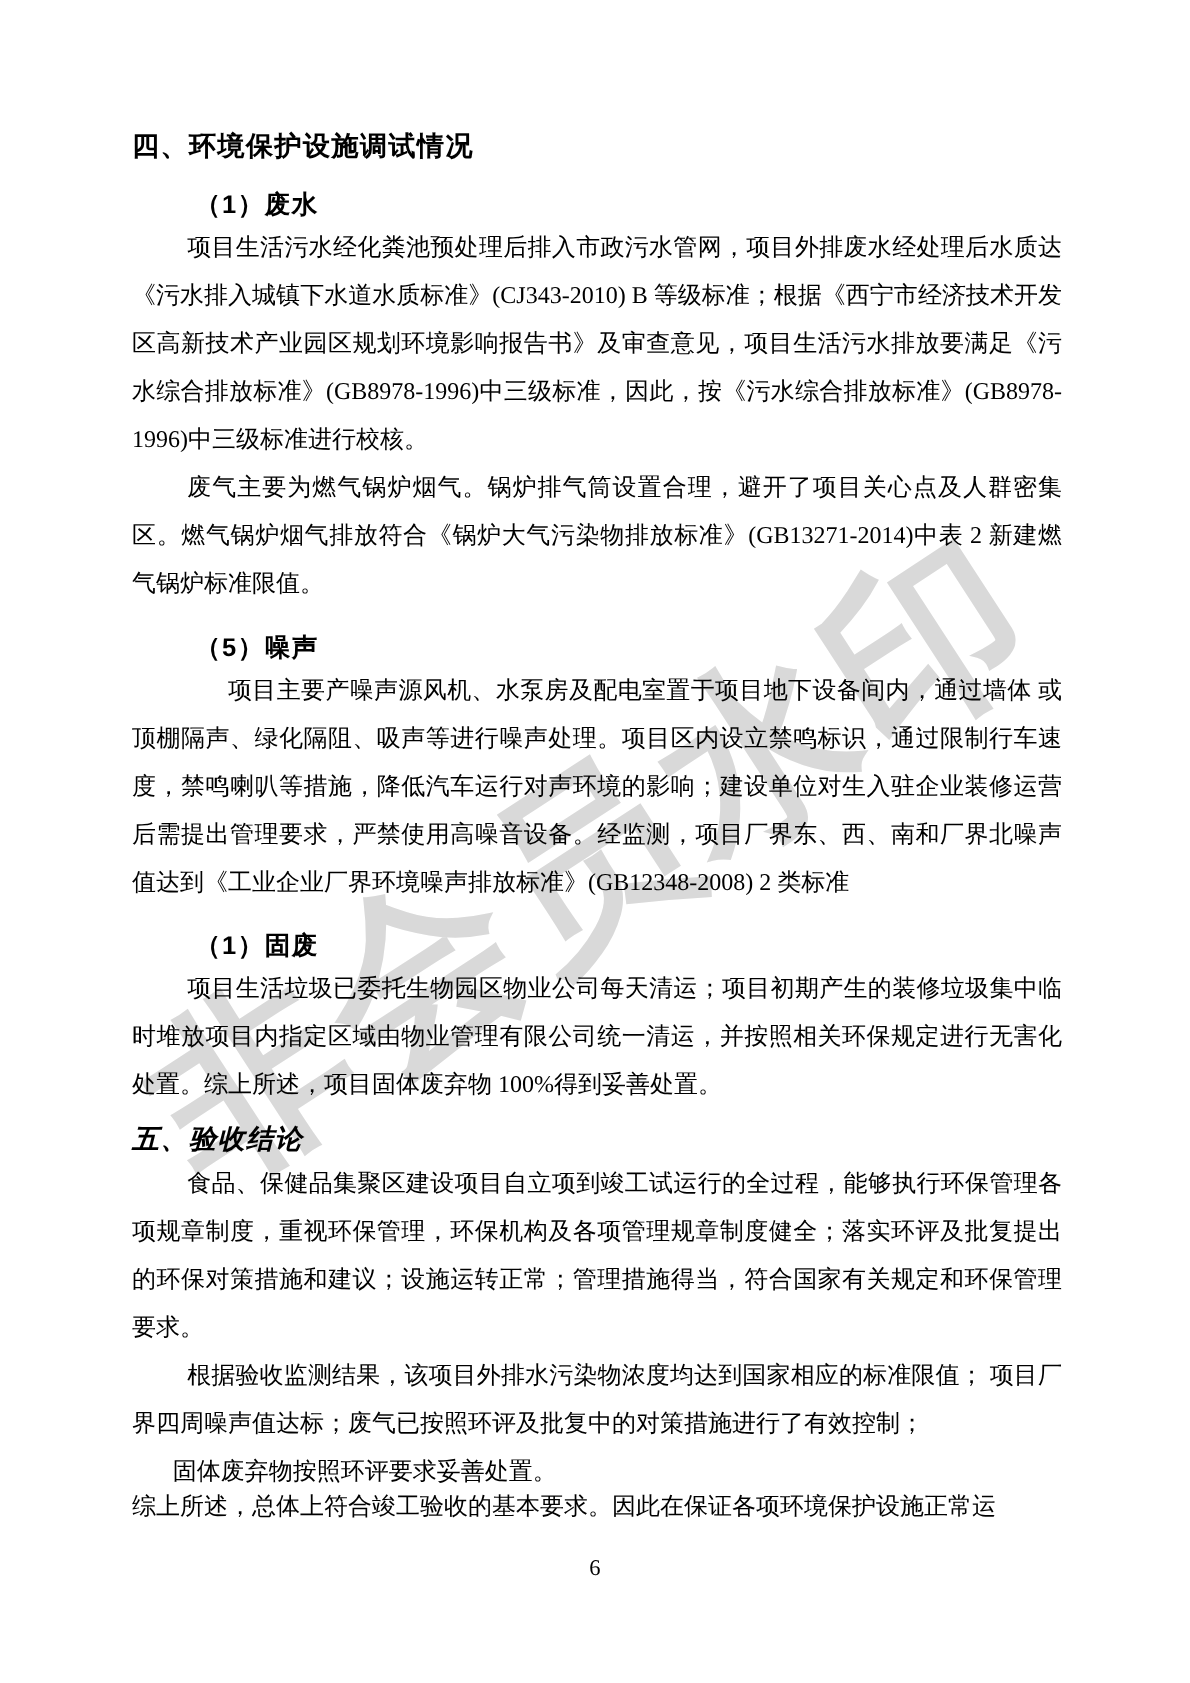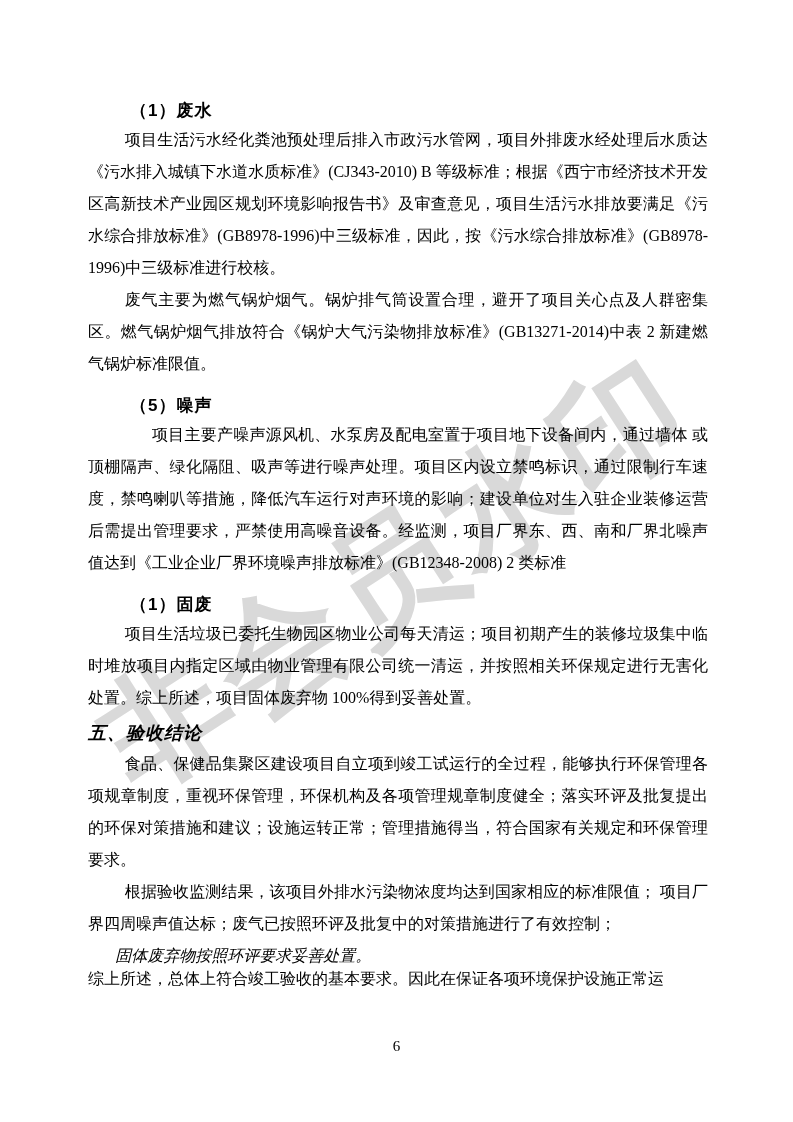--- a/index.html
+++ b/index.html
@@ -56,21 +56,21 @@
   .body {
     font-size: 16px;
     line-height: 32px;
     margin: 0;
     text-align: justify;
     text-indent: 2.3em;
     text-justify: inter-ideograph;
   }
   .body.after-sec { margin-top: 2px; font-family: Liberation Serif, serif; }
   .deep-indent { text-indent: 4em; }
-  .tight1 { line-height: 24px; text-indent: 1.7em; margin-top: 4px; font-style: italic; }
+  .tight1 { line-height: 24px; text-indent: 1.7em; margin-top: 4px; }
   .tight2 { line-height: 22px; text-indent: 0; }
   .page-number {
     position: absolute;
     left: 0;
     top: 1038px;
     width: 100%;
     text-align: center;
     font-size: 15px;
     font-family: "Liberation Serif", serif;
     z-index: 1;
@@ -78,20 +78,21 @@
 </style>
 </head>
 <body>
 
 <div class="page">
 
   <div class="watermark">非会员水印</div>
 
   <div class="content">
 
+    <h2 class="sec">四、环境保护设施调试情况</h2>
 
     <h3 class="sub first">（1）废水</h3>
     <p class="body">项目生活污水经化粪池预处理后排入市政污水管网，项目外排废水经处理后水质达《污水排入城镇下水道水质标准》(CJ343-2010) B 等级标准；根据《西宁市经济技术开发区高新技术产业园区规划环境影响报告书》及审查意见，项目生活污水排放要满足《污水综合排放标准》(GB8978-1996)中三级标准，因此，按《污水综合排放标准》(GB8978-1996)中三级标准进行校核。</p>
 
     <p class="body">废气主要为燃气锅炉烟气。锅炉排气筒设置合理，避开了项目关心点及人群密集区。燃气锅炉烟气排放符合《锅炉大气污染物排放标准》(GB13271-2014)中表 2 新建燃气锅炉标准限值。</p>
 
     <h3 class="sub">（5）噪声</h3>
     <p class="body deep-indent">项目主要产噪声源风机、水泵房及配电室置于项目地下设备间内，通过墙体 或顶棚隔声、绿化隔阻、吸声等进行噪声处理。项目区内设立禁鸣标识，通过限制行车速度，禁鸣喇叭等措施，降低汽车运行对声环境的影响；建设单位对生入驻企业装修运营后需提出管理要求，严禁使用高噪音设备。经监测，项目厂界东、西、南和厂界北噪声值达到《工业企业厂界环境噪声排放标准》(GB12348-2008) 2 类标准</p>
 
     <h3 class="sub">（1）固废</h3>

